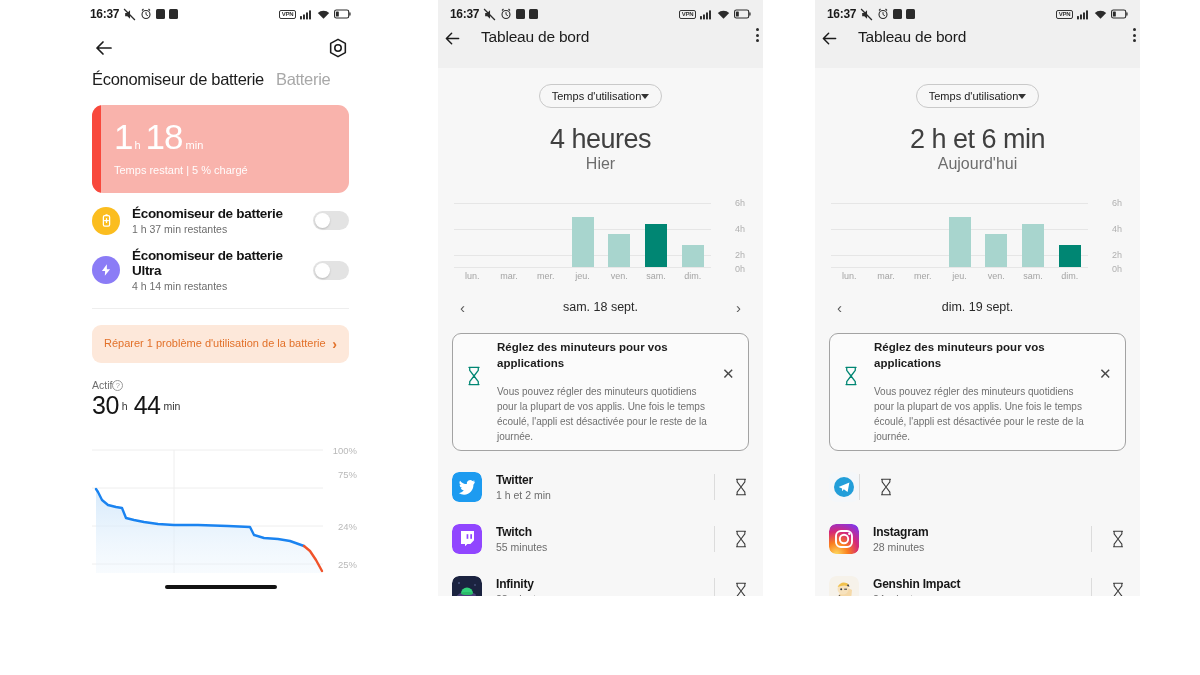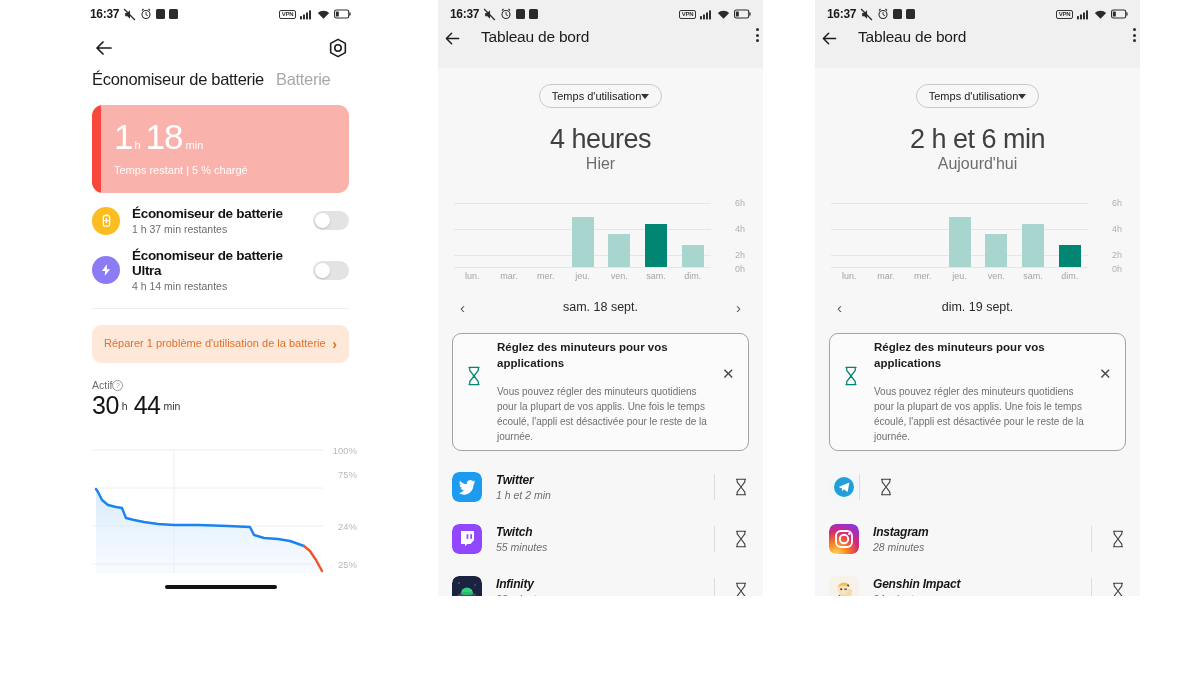--- a/index.html
+++ b/index.html
@@ -135,21 +135,21 @@
   .infocard {
     margin: 14px 14px 0 14px; background: #fbfbfb; border: 1px solid #a3a3a3;
     border-radius: 9px; padding: 6px 12px; display: flex; align-items: flex-start;
   }
   .hg { flex: 0 0 18px; margin-top: 26px; }
   .ic-body { flex: 1; padding: 0 6px 0 14px; }
   .ic-title { font-size: 11.5px; font-weight: 700; color: #1c1c1c; line-height: 1.35; }
   .ic-desc { font-size: 10px; color: #707070; line-height: 1.5; margin-top: 13px; }
   .ic-close { flex: 0 0 14px; margin-top: 26px; color: #4a4a4a; font-size: 15px; line-height:1; }
 
-  .applist { margin-top: 10px; background: #f7f7f7; font-style: italic; }
+  .applist { margin-top: 10px; background: #f7f7f7; }
   .approw { display: flex; align-items: center; padding: 11px 14px; }
   .app-ic { width: 30px; height: 30px; border-radius: 7px; flex: 0 0 30px; overflow: hidden; }
   .app-txt { margin-left: 14px; flex: 1; }
   .app-n { font-size: 12px; color: #171717; font-weight: 600; letter-spacing: -0.2px; }
   .app-d { font-size: 10.5px; color: #6d6d6d; margin-top: 2px; }
   .app-div { width: 1px; height: 26px; background: #dcdcdc; margin-right: 18px; }
   .app-hg { flex: 0 0 16px; }
 
   .gesture { position: absolute; bottom: 7px; left: 50%; transform: translateX(-50%);
              width: 112px; height: 4px; background: #121212; border-radius: 3px; }

